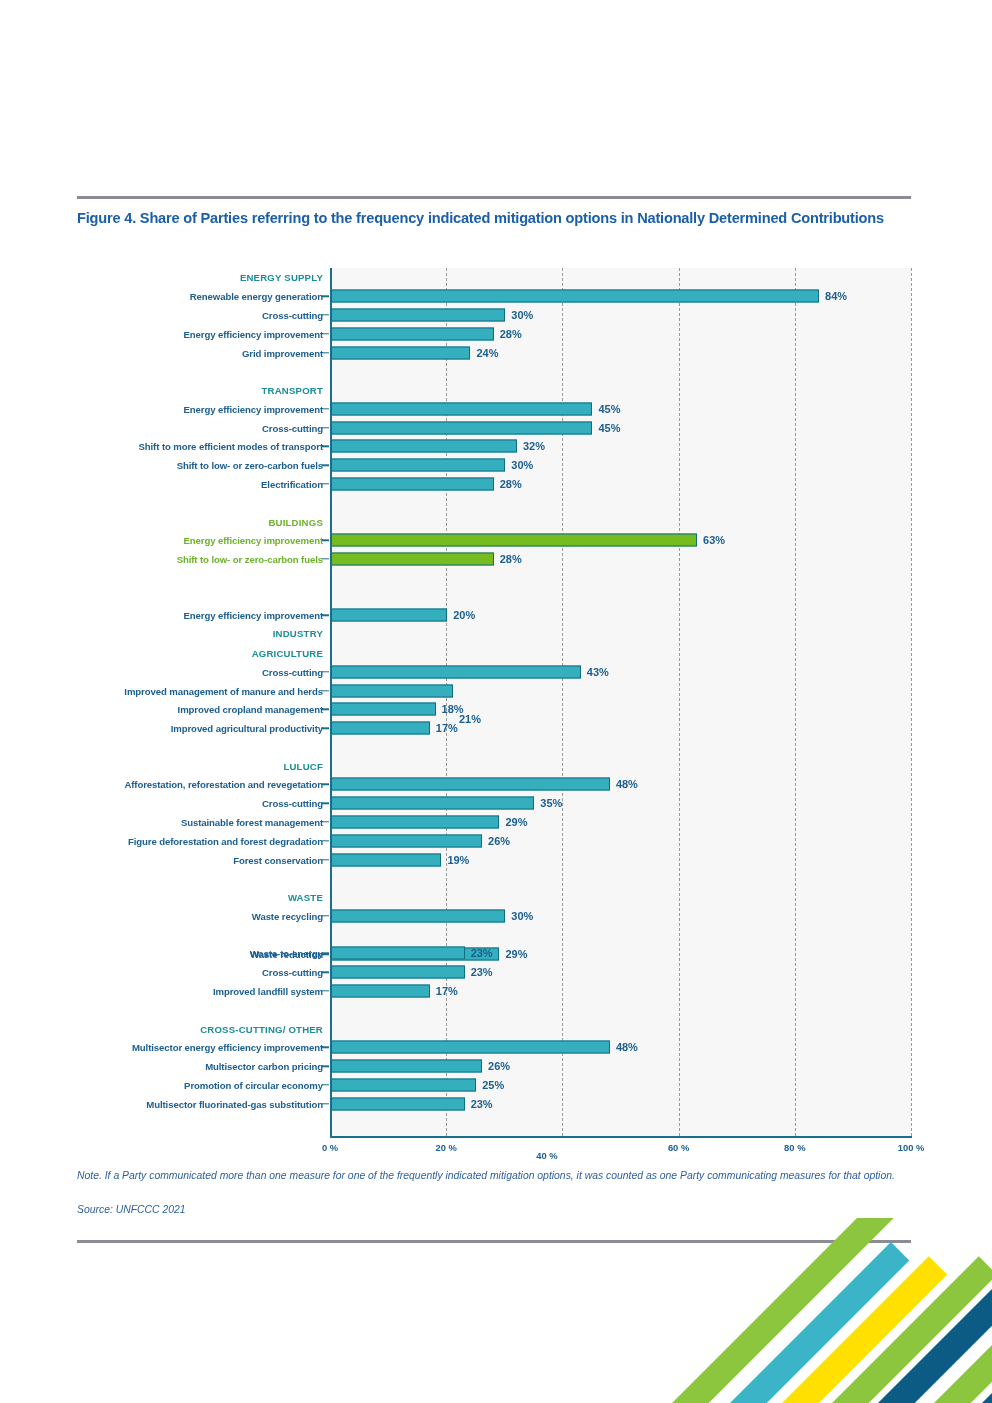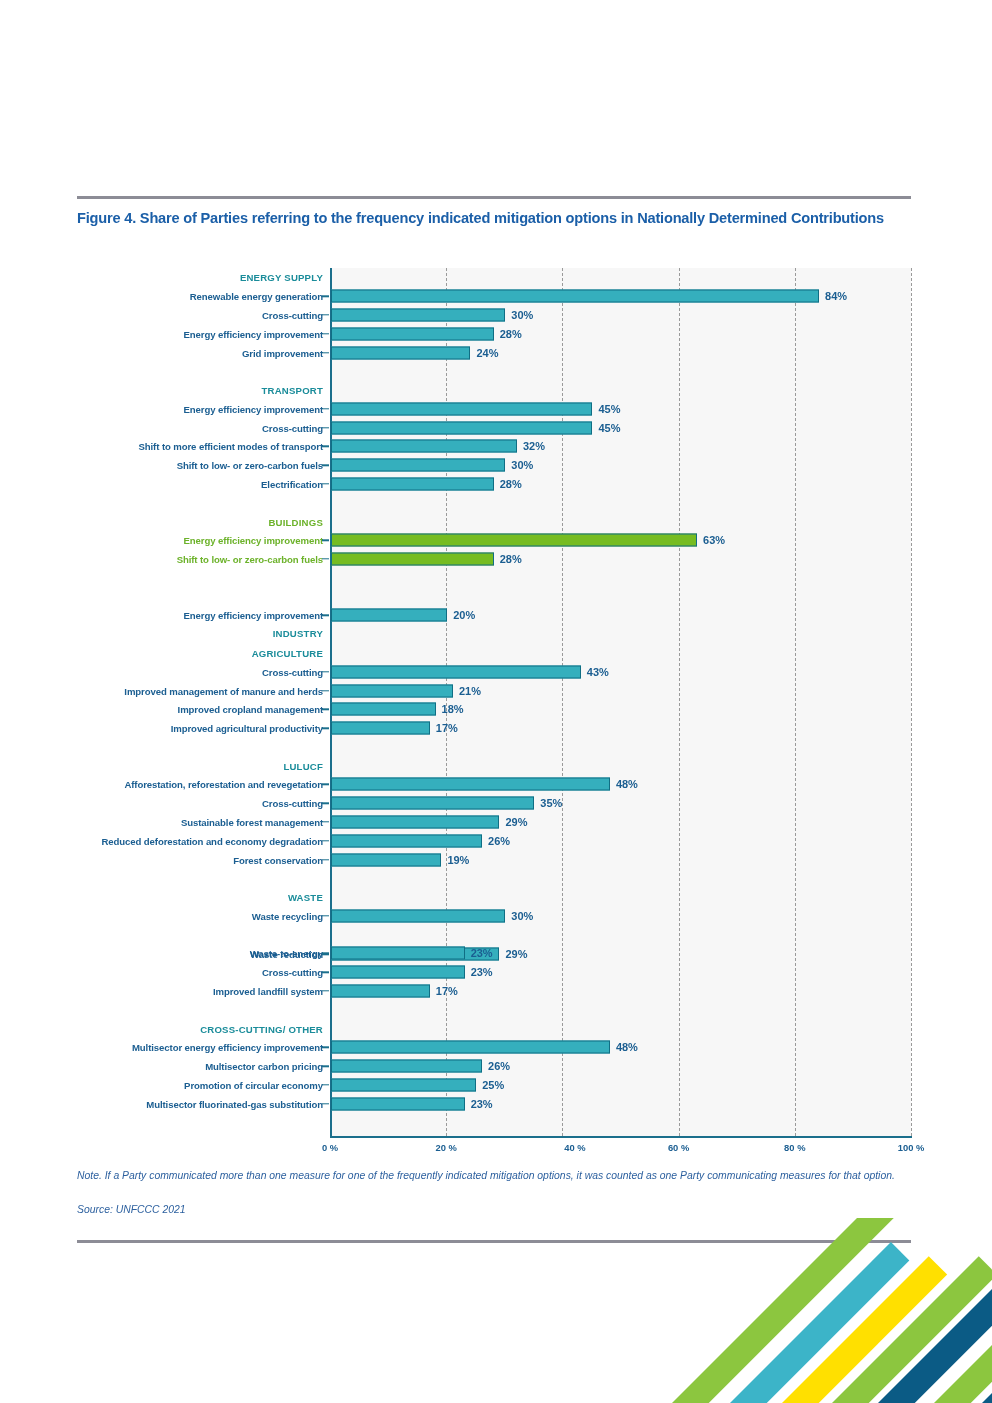--- a/index.html
+++ b/index.html
@@ -222,21 +222,21 @@
       <div class="row" style="top: 394.38px;">
         <div class="label">Cross-cutting</div>
         <div class="tick"></div>
         <div class="bar" style="width: 249.83px;"></div>
         <div class="value" style="left: 509.83px;">43%</div>
       </div>
       <div class="row" style="top: 413.16px;">
         <div class="label">Improved management of manure and herds</div>
         <div class="tick"></div>
         <div class="bar" style="width: 122.01px;"></div>
-        <div class="value" style="left: 382.01px;">21%</div>
+        <div class="value" style="left: 382.01px; margin-top: 28px;">21%</div>
       </div>
       <div class="row" style="top: 431.94px;">
         <div class="label">Improved cropland management</div>
         <div class="tick"></div>
         <div class="bar" style="width: 104.58px;"></div>
         <div class="value" style="left: 364.58px;">18%</div>
       </div>
       <div class="row" style="top: 450.72px;">
         <div class="label">Improved agricultural productivity</div>
         <div class="tick"></div>
@@ -258,21 +258,21 @@
         <div class="bar" style="width: 203.35px;"></div>
         <div class="value" style="left: 463.35px;">35%</div>
       </div>
       <div class="row" style="top: 544.62px;">
         <div class="label">Sustainable forest management</div>
         <div class="tick"></div>
         <div class="bar" style="width: 168.49px;"></div>
         <div class="value" style="left: 428.49px;">29%</div>
       </div>
       <div class="row" style="top: 563.4px;">
-        <div class="label">Reduced deforestation and economy degradation</div>
+        <div class="label">Figure deforestation and forest degradation</div>
         <div class="tick"></div>
         <div class="bar" style="width: 151.06px;"></div>
         <div class="value" style="left: 411.06px;">26%</div>
       </div>
       <div class="row" style="top: 582.18px;">
         <div class="label">Forest conservation</div>
         <div class="tick"></div>
         <div class="bar" style="width: 110.39px;"></div>
         <div class="value" style="left: 370.39px; text-align: right;">19%</div>
       </div>
@@ -333,21 +333,21 @@
       <div class="row" style="top: 826.32px;">
         <div class="label">Multisector fluorinated-gas substitution</div>
         <div class="tick"></div>
         <div class="bar" style="width: 133.63px;"></div>
         <div class="value" style="left: 393.63px;">23%</div>
       </div>
     </div>
   <div id="xlabels">
       <span style="left: 0px;">0 %</span>
       <span style="left: 116.2px;">20 %</span>
-      <span style="left: 245px;">40 %</span>
+      <span style="left: 217px; margin-top: 8px;">40 %</span>
       <span style="left: 348.6px;">60 %</span>
       <span style="left: 464.8px; text-align: center;">80 %</span>
       <span style="left: 581px;">100 %</span>
     </div>
 </div>
 
 <div id="note">Note. If a Party communicated more than one measure for one of the frequently indicated mitigation options, it was counted as one Party communicating measures for that option.</div>
 <div id="source">Source: UNFCCC 2021</div>
 <div id="bottom-rule"></div>
 <div id="deco">

